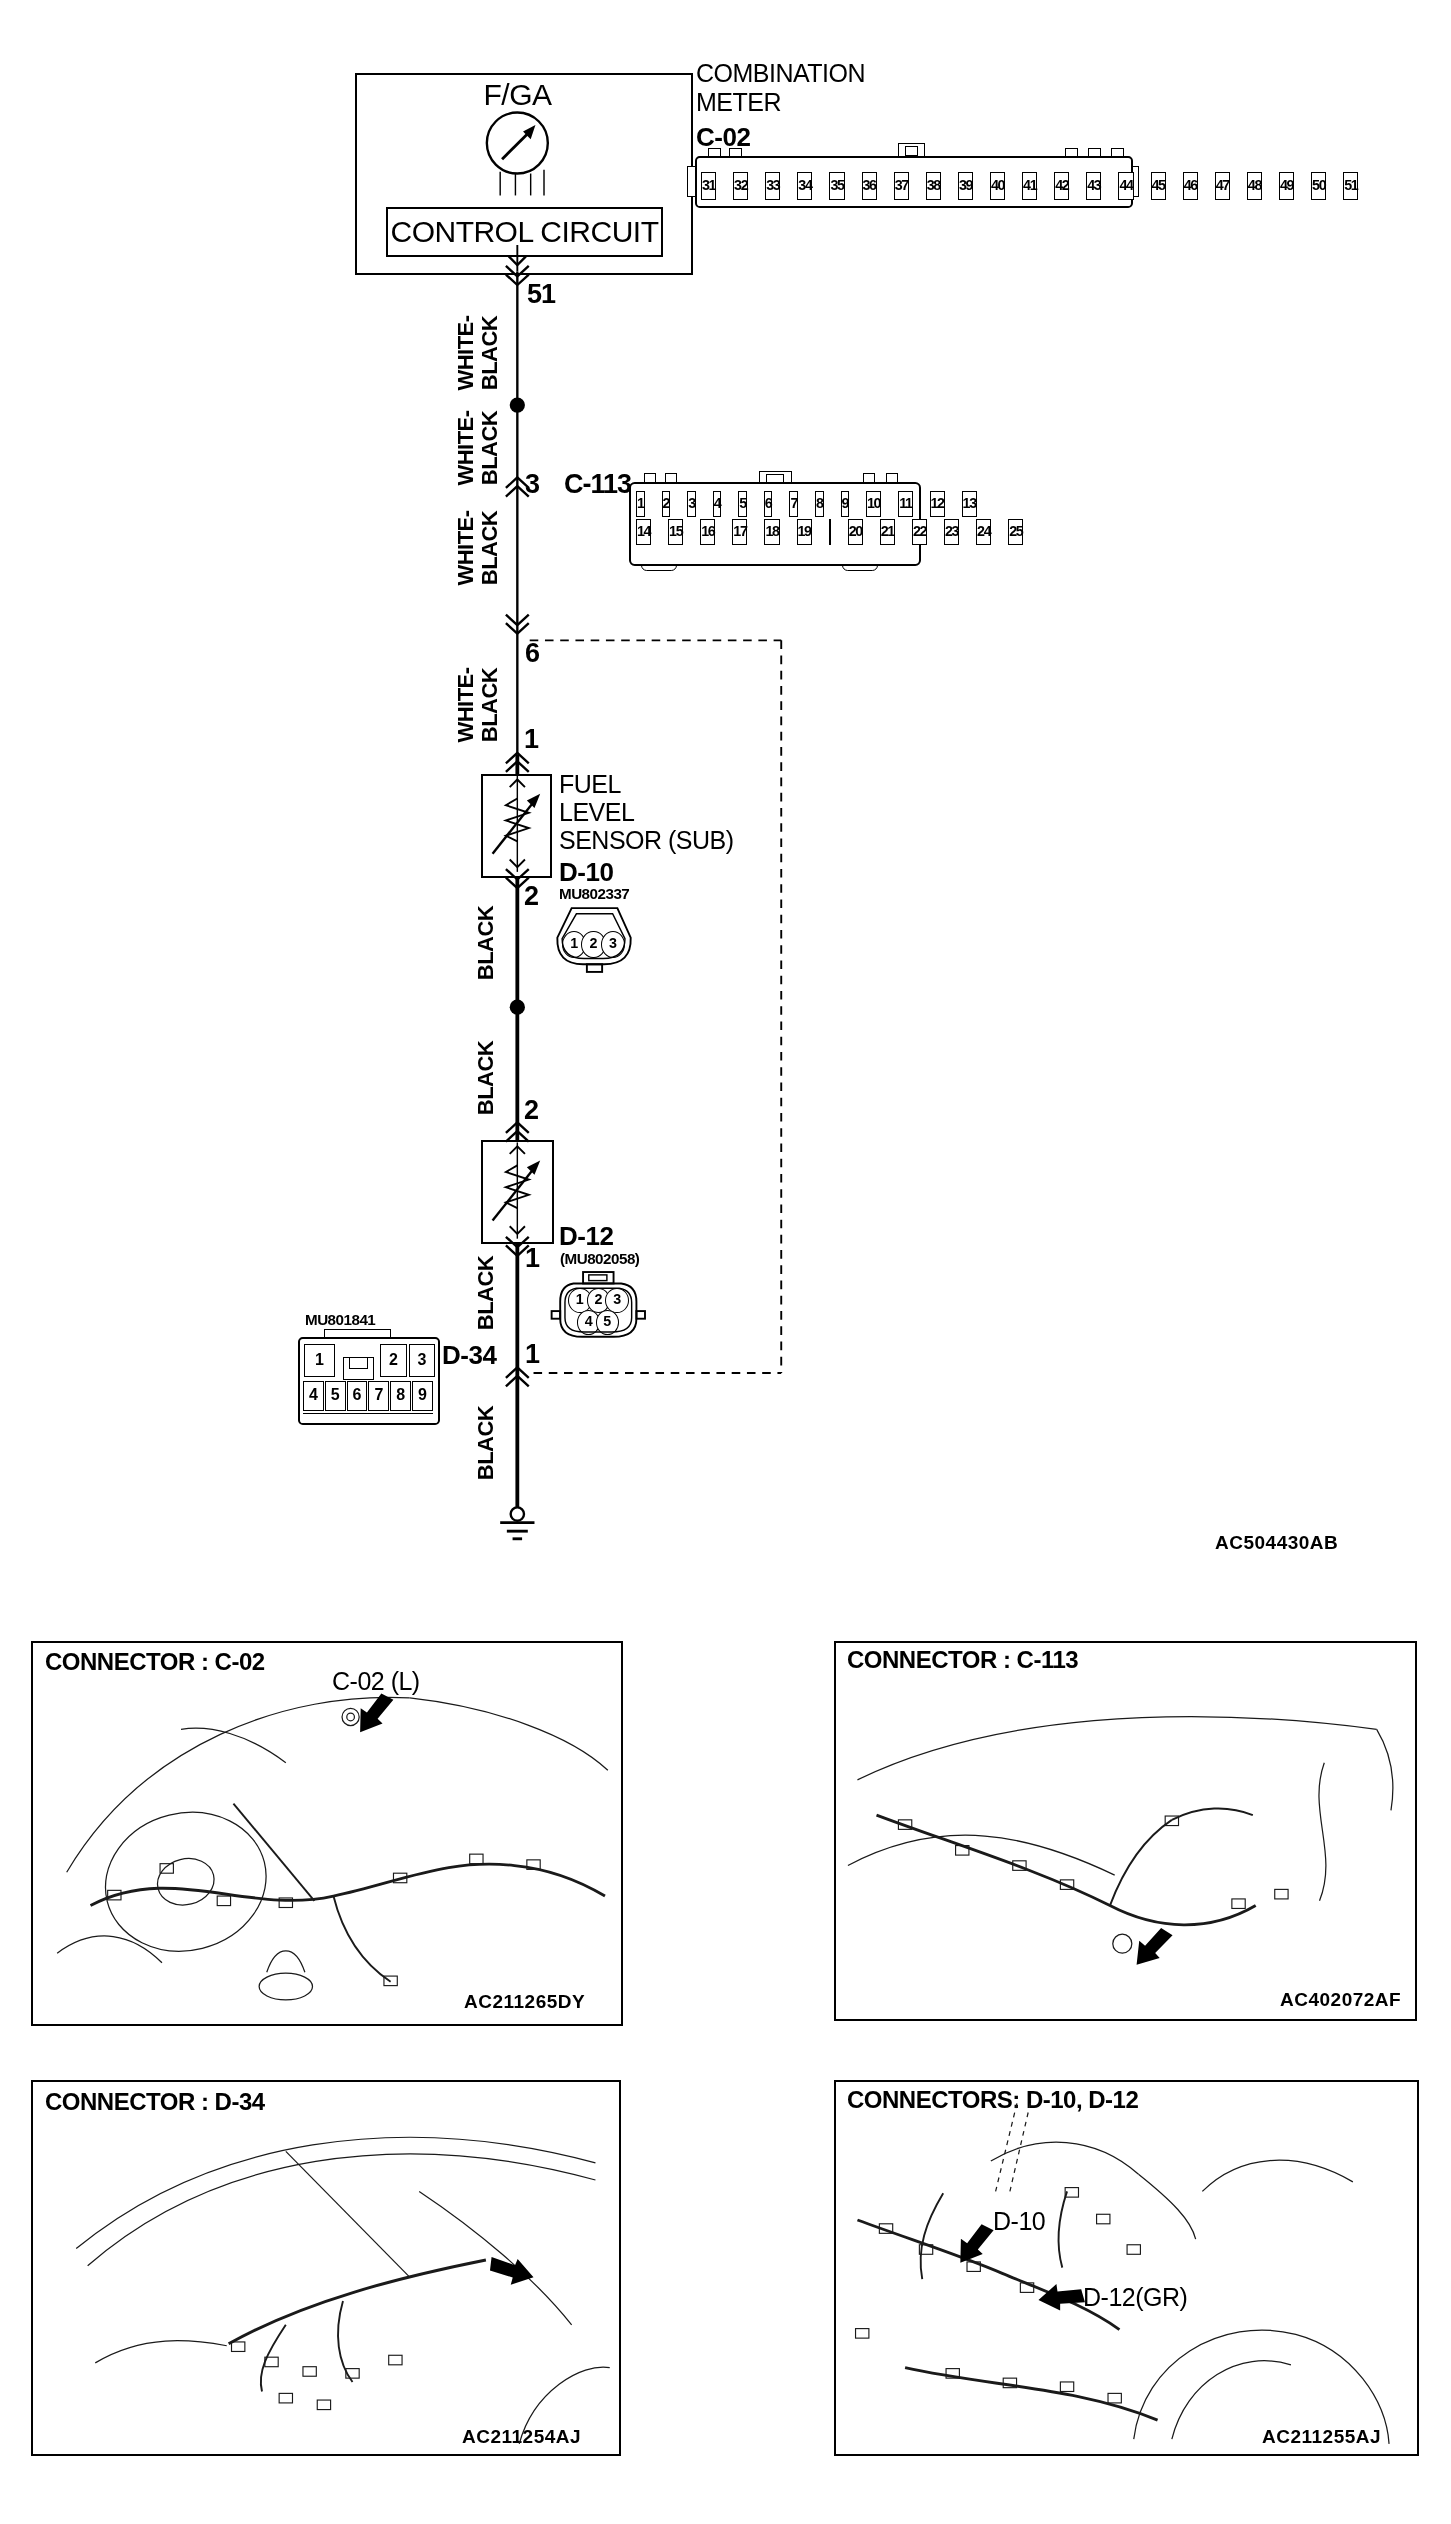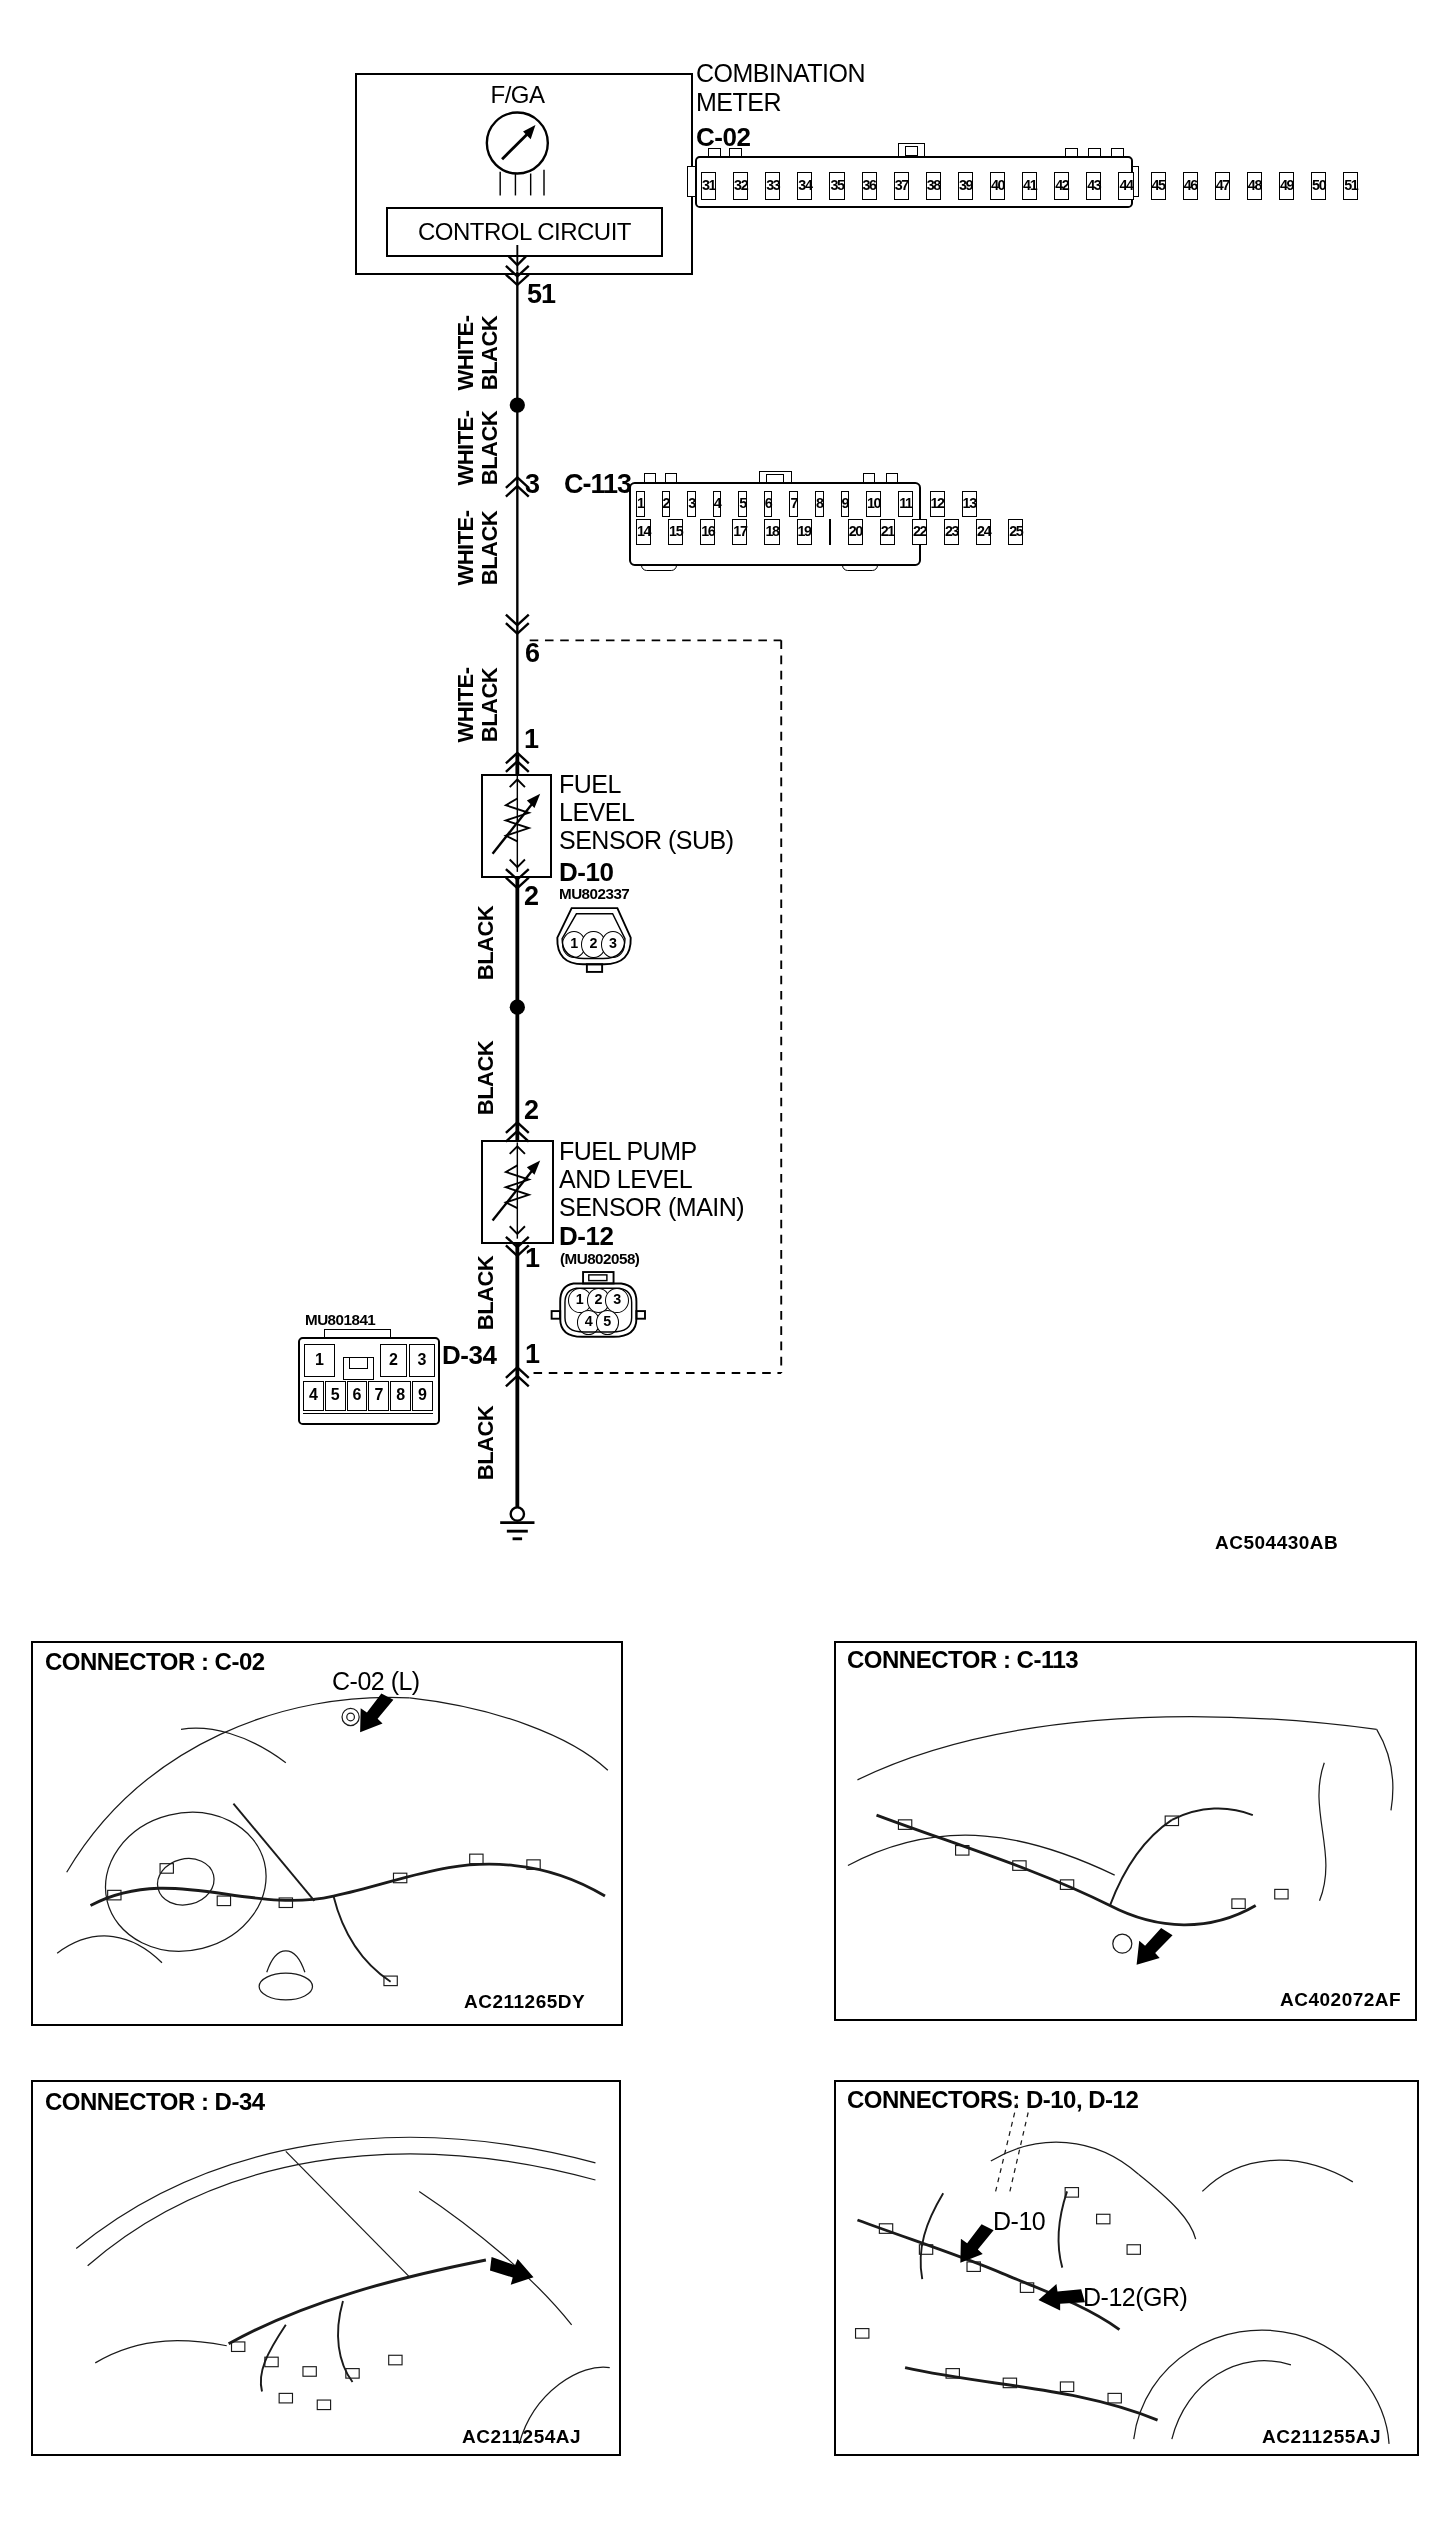--- a/index.html
+++ b/index.html
@@ -4,21 +4,21 @@
 <style>
   html,body{margin:0;padding:0;background:#fff;width:1451px;height:2525px;overflow:hidden;
             font-family:"Liberation Sans", sans-serif;color:#000;}
   #page{position:relative;width:1451px;height:2525px;background:#fff;}
   .abs{position:absolute;}
   .box{border:2.4px solid #000;background:transparent;}
   .wbox{border:2.4px solid #000;background:#fff;}
   svg.layer{position:absolute;left:0;top:0;width:1451px;height:2525px;pointer-events:none;}
   
   .t26{font-size:25px;line-height:28px;letter-spacing:-0.5px;}
-  .t27c{font-size:24px;line-height:29px;letter-spacing:-0.5px;text-align:center;}
+  .t27c{font-size:30px;line-height:29px;letter-spacing:-0.5px;text-align:center;}
   .b27{font-size:26px;font-weight:bold;letter-spacing:-0.5px;}
   .b16{font-size:15.2px;font-weight:bold;letter-spacing:-0.5px;}
   .pinlab{font-size:27px;font-weight:bold;letter-spacing:-1px;}
   .vlabel{font-weight:bold;font-size:22px;line-height:24px;text-align:center;
           transform:rotate(-90deg);letter-spacing:-0.5px;}
   .hdr{font-size:24px;font-weight:bold;letter-spacing:-0.5px;}
   .code{font-size:19px;font-weight:bold;letter-spacing:0.5px;}
   
   .pinrow{display:flex;gap:17px;}
   .pinrow .cell{flex:1;border:1.9px solid #000;background:#fff;text-align:center;
@@ -171,25 +171,20 @@
   </div>
   <div class="abs b27" style="left:559px;top:857px;">D-10</div>
   <div class="abs b16" style="left:559px;top:885px;">MU802337</div>
   <div class="abs pincircles" style="left:562px;top:931px;width:63px;">
       <span class="cell">1</span>
       <span class="cell">2</span>
       <span class="cell">3</span>
     </div>
 
   <div class="abs wbox" style="left:481px;top:1140px;width:69px;height:100px;"></div>
-  <div class="abs t26" style="left:559px;top:1137px;">
-    <div>FUEL PUMP</div>
-    <div>AND LEVEL</div>
-    <div>SENSOR (MAIN)</div>
-  </div>
   <div class="abs b27" style="left:559px;top:1221px;">D-12</div>
   <div class="abs b16" style="left:560px;top:1250px;">(MU802058)</div>
   <div class="abs pincircles small" style="left:568px;top:1288px;width:61px;">
       <span class="cell">1</span>
       <span class="cell">2</span>
       <span class="cell">3</span>
     </div>
   <div class="abs pincircles small" style="left:577px;top:1310px;width:42px;">
       <span class="cell">4</span>
       <span class="cell">5</span>

